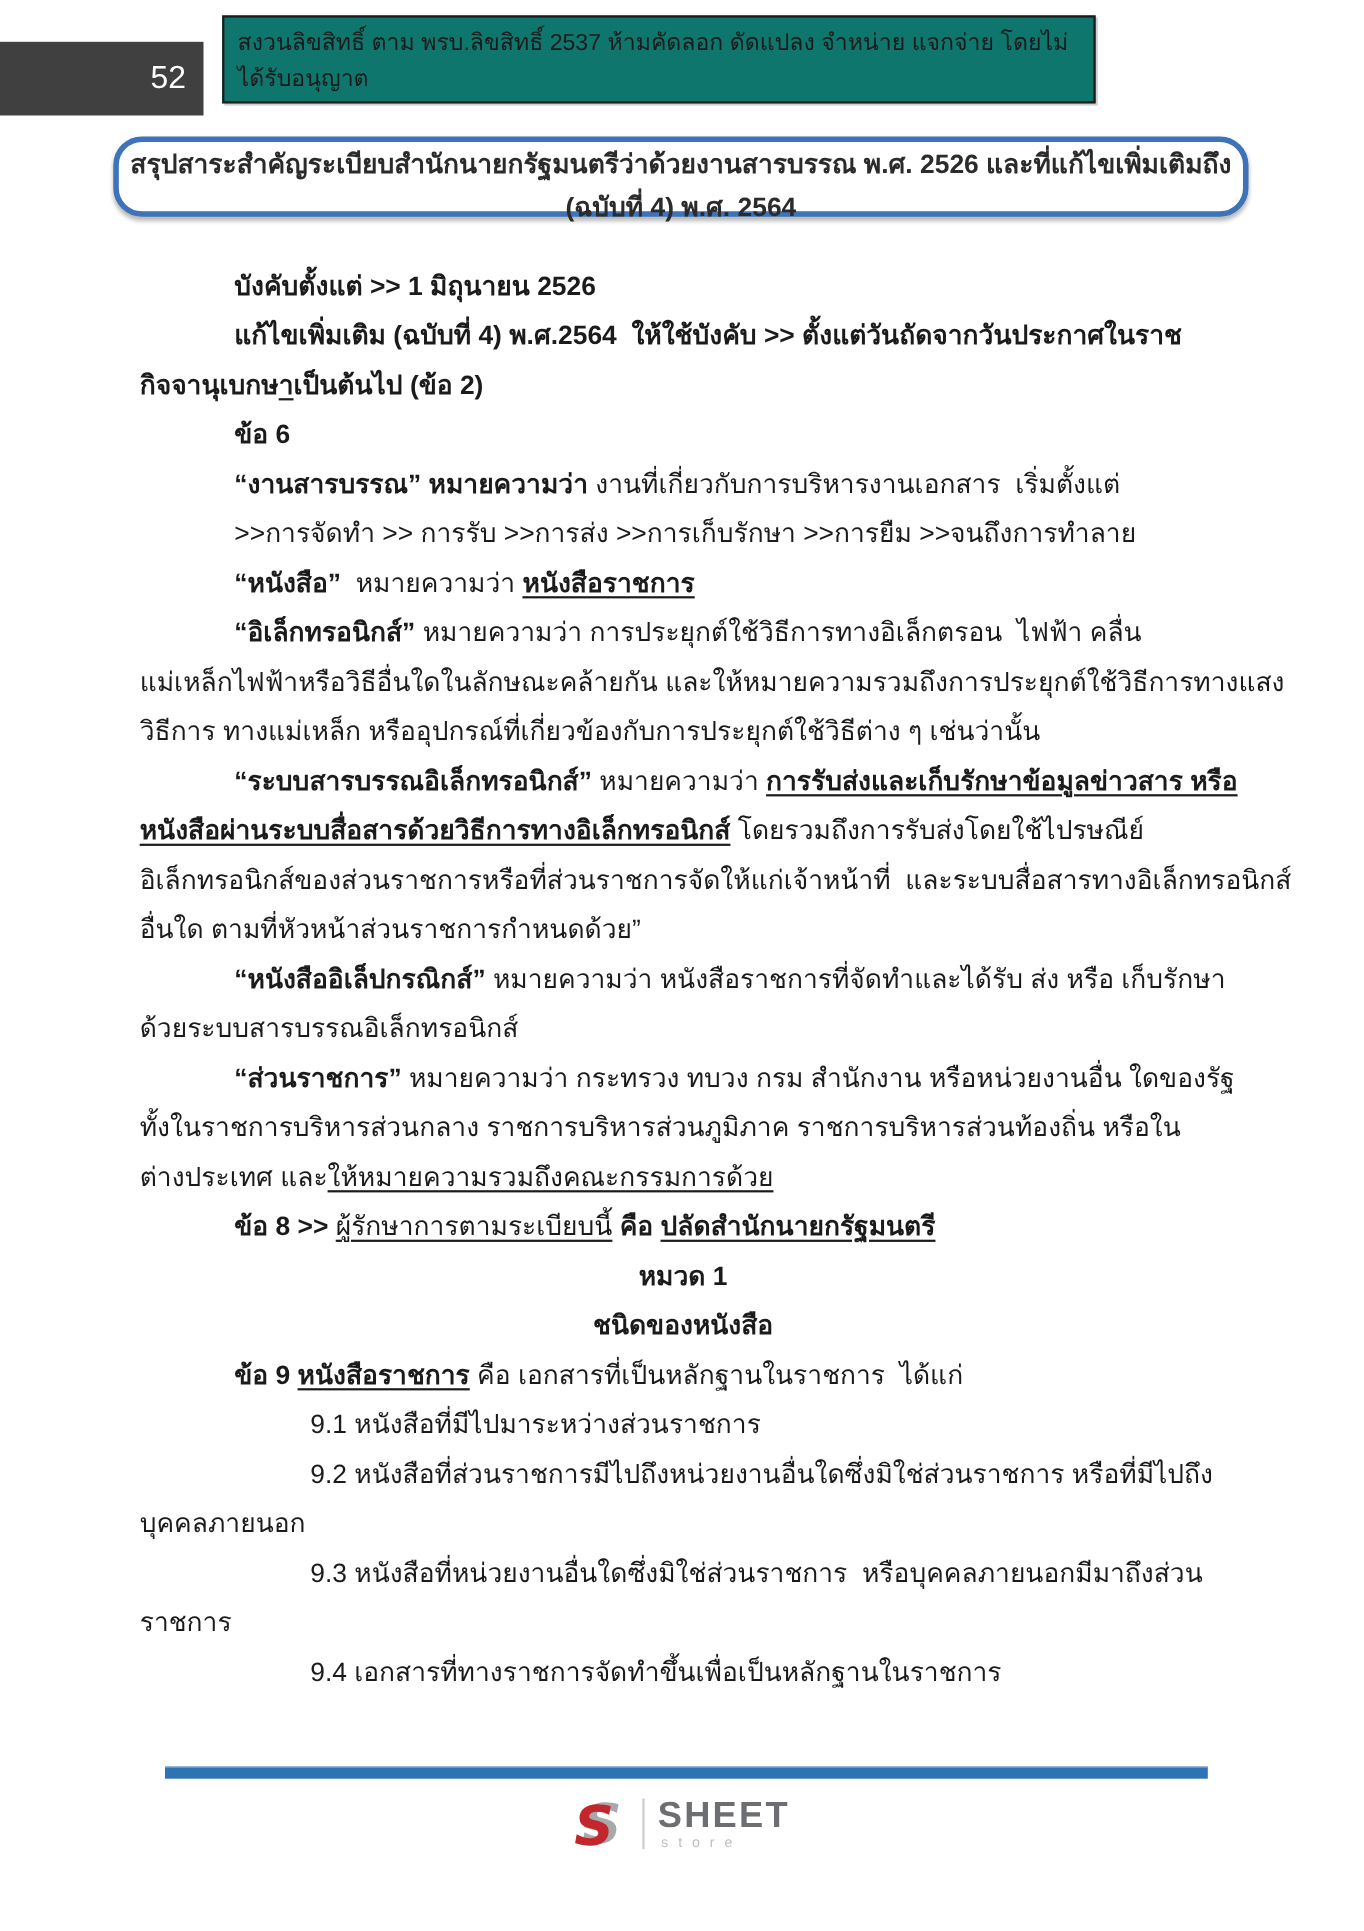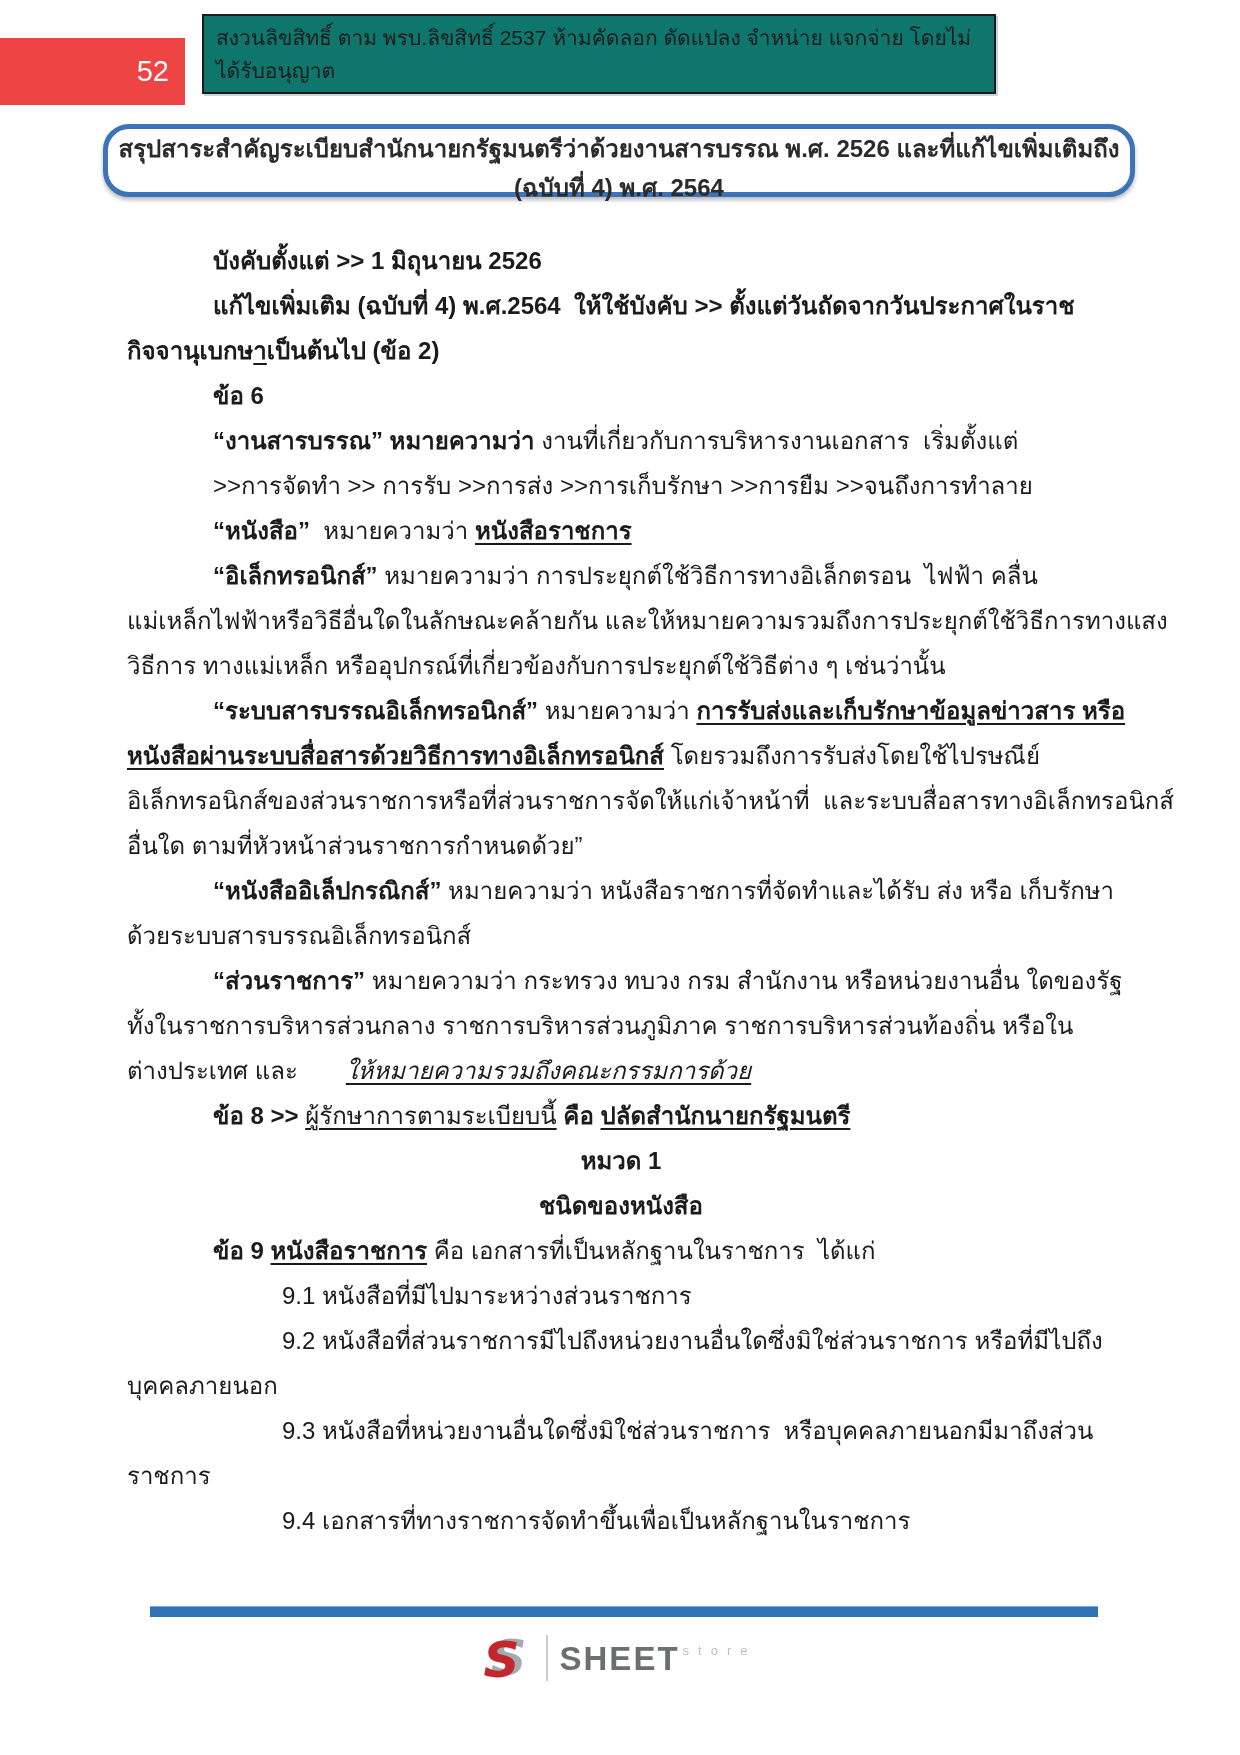--- a/index.html
+++ b/index.html
@@ -7,21 +7,21 @@
     position:relative;
     width:1240px;height:1755px;
     background:#ffffff;
     font-family:"Liberation Sans","DejaVu Sans",sans-serif;
     color:#1b1b1b;
     overflow:hidden;
   }
   
   .pagenum-box{
     position:absolute;left:0;top:38px;width:185px;height:67px;
-    background:#ef4444;color:#fff;
+    background:#404040;color:#fff;
     display:flex;align-items:center;justify-content:flex-end;
     padding-right:16px;box-sizing:border-box;
     font-size:29px;
   }
   .copyright-box{
     position:absolute;left:202px;top:14px;width:794px;height:80px;
     border:2px solid #1c1c1c;background:#0f766e;
     box-sizing:border-box;
     display:flex;align-items:center;
     padding-left:12px;
@@ -42,36 +42,36 @@
   .doc{
     position:absolute;left:127px;top:238px;width:988px;
     font-size:24px;
   }
   .line{height:45px;line-height:45px;white-space:pre;}
   .indent1{padding-left:86px;}
   .indent2{padding-left:155px;}
   .center{text-align:center;padding-left:0;}
   .b{font-weight:bold;}
   .u{text-decoration:underline;text-decoration-thickness:2px;text-underline-offset:4px;}
-  .i{font-style:italic;margin-left:48px;}
+  .i{}
   
   .footer-bar{
     position:absolute;left:150px;top:1606px;width:948px;height:10px;
     background:#2E74B5;border-top:1px solid #7da9d8;
   }
   .footer-logo{
     position:absolute;left:0;top:1630px;width:1240px;height:56px;
     display:flex;align-items:center;justify-content:center;gap:12px;
   }
   .s-mark{position:relative;width:50px;height:52px;font-family:"DejaVu Sans","Liberation Sans",sans-serif;}
   .s-mark span{position:absolute;font-weight:bold;font-style:italic;font-size:50px;line-height:52px;}
   .s-shadow{left:7px;top:0;color:#a7a9ac;}
   .s-red{left:0;top:2px;color:#c1272d;}
   .logo-divider{width:2px;height:46px;background:#c9cbcd;}
-  .logo-text{display:flex;flex-direction:row;justify-content:center;}
+  .logo-text{display:flex;flex-direction:column;justify-content:center;}
   .logo-sheet{font-size:33px;font-weight:bold;color:#6d6e71;letter-spacing:2px;line-height:33px;}
   .logo-store{font-size:13px;color:#bcbec0;letter-spacing:9px;line-height:18px;padding-left:3px;}
 </style>
 </head>
 <body>
 
 <div class="page">
 
   <div class="pagenum-box">
     <span>52</span>

